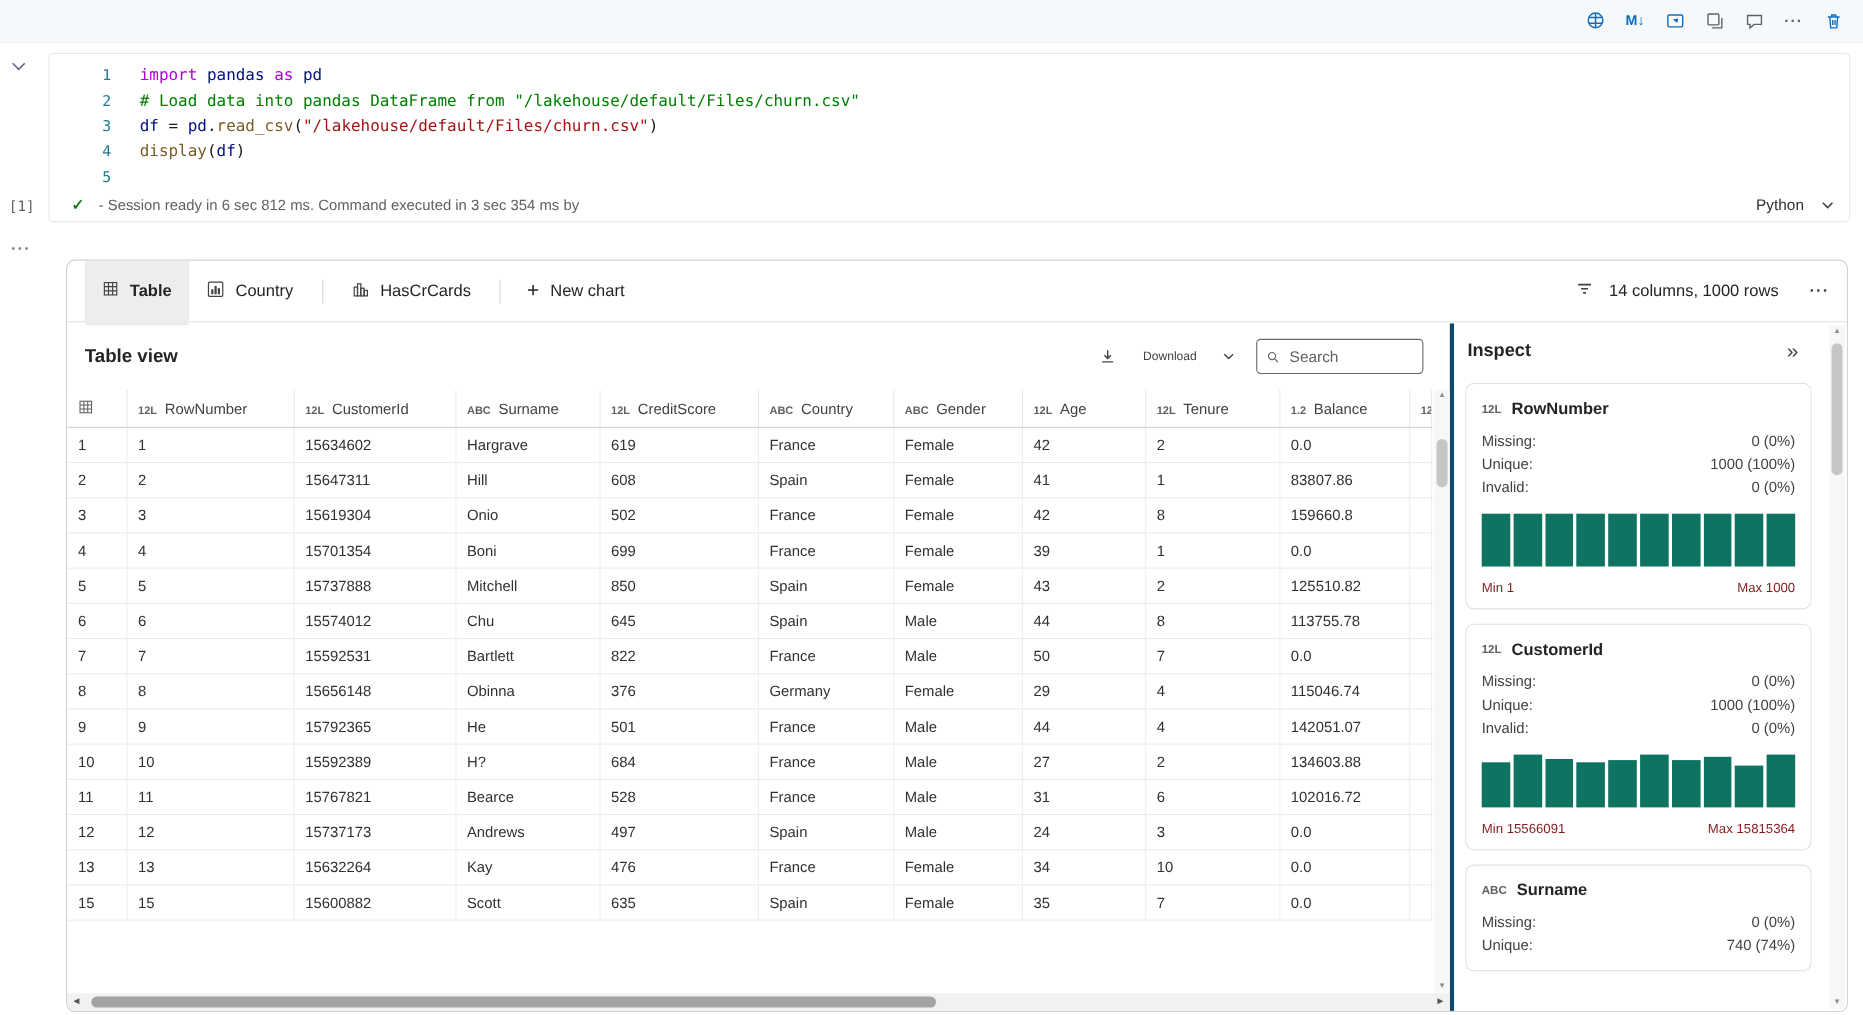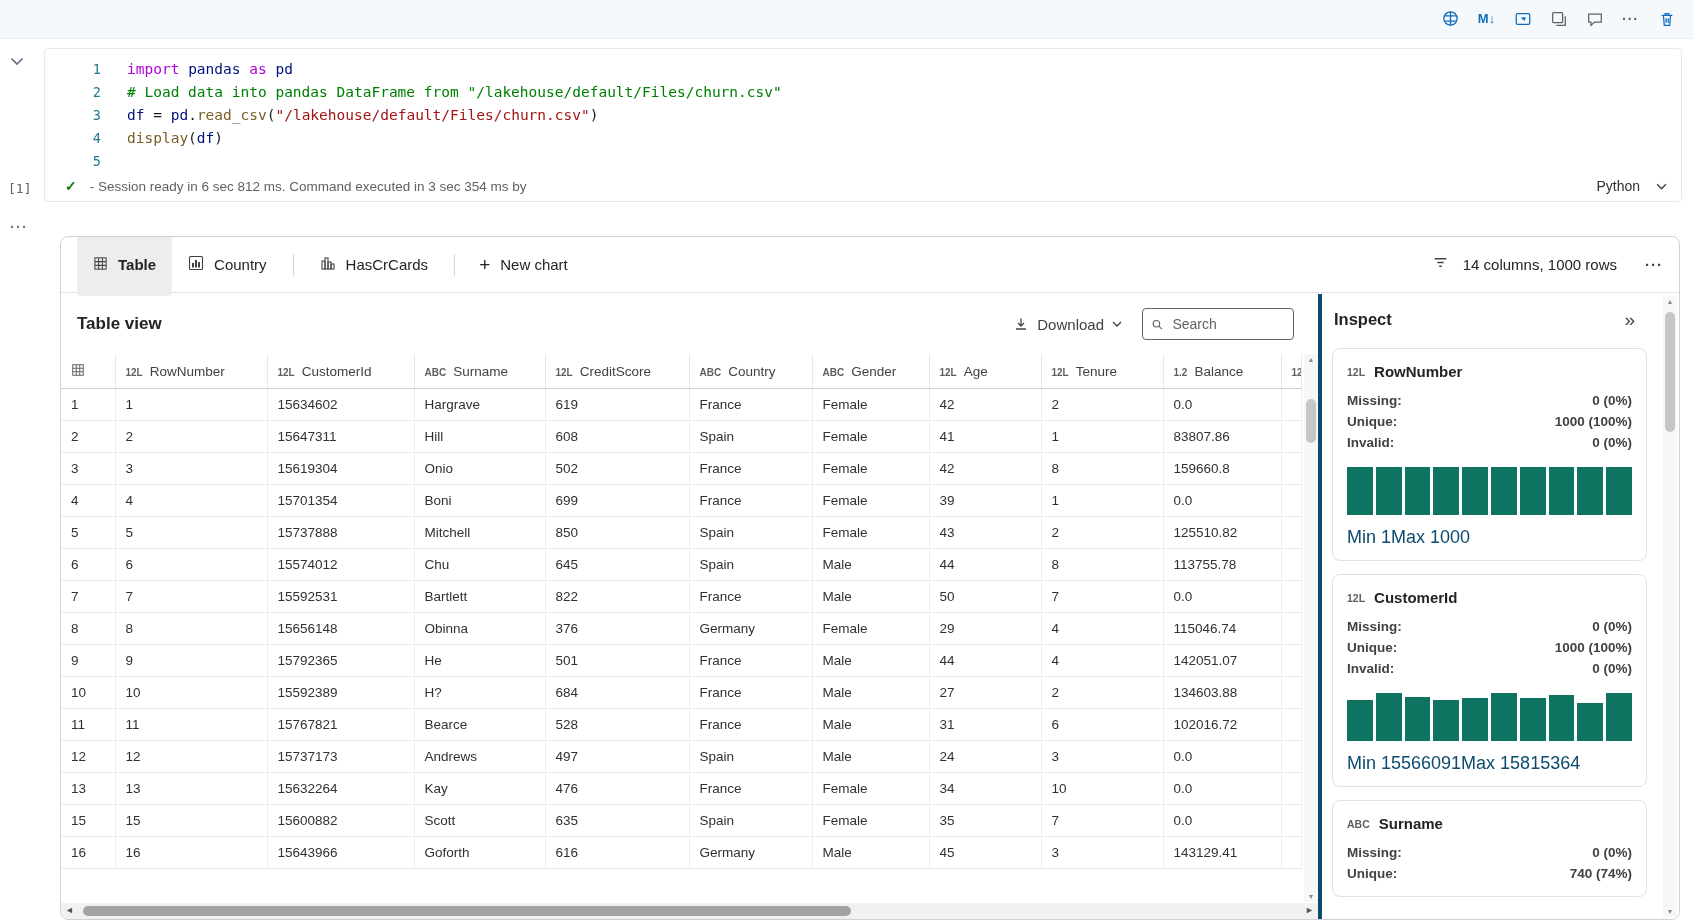--- a/index.html
+++ b/index.html
@@ -37,21 +37,21 @@
   .plus-glyph{font-size:19px;color:#242424;line-height:1;}
   .tabs-right{margin-left:auto;display:flex;align-items:center;gap:14px;}
   .summary{font-size:15px;color:#242424;}
   .results-more{color:#424242;font-weight:700;letter-spacing:1px;margin-left:14px;font-size:15px;}
   .content{position:absolute;top:57px;left:0;right:0;bottom:0;display:flex;}
   
   .table-section{width:1261px;flex:none;border-right:4px solid #0c4a6e;position:relative;box-sizing:border-box;}
   .tv-bar{height:60px;display:flex;align-items:center;padding:0 24px 0 16px;}
   .tv-title{font-size:17px;font-weight:600;color:#242424;}
   .tv-right{margin-left:auto;display:flex;align-items:center;gap:20px;}
-  .download{display:flex;align-items:center;gap:8px;font-size:15px;color:#424242;}
+  .download{display:flex;align-items:center;gap:24px;font-size:11px;color:#424242;}
   .search{width:152px;height:32px;border:1px solid #666;border-radius:4px;display:flex;align-items:center;padding:0 8px;gap:7px;box-sizing:border-box;background:#fff;}
   .search input{border:none;outline:none;width:100%;font-size:14px;color:#323130;font-family:inherit;background:transparent;}
   .search input::placeholder{color:#616161;}
   .grid-wrap{position:absolute;top:60px;left:0;right:0;bottom:0;overflow:hidden;}
   table.grid{border-collapse:collapse;table-layout:fixed;width:1240px;}
   .grid th{height:34px;border-bottom:1px solid #cfcfcf;border-right:1px solid #e9e9e9;font-weight:400;font-size:13.5px;color:#424242;text-align:left;padding:0 10px;white-space:nowrap;overflow:hidden;background:#fff;}
   .grid td{height:31px;border-bottom:1px solid #ebebeb;border-right:1px solid #efefef;font-size:13.5px;color:#323130;padding:0 10px;white-space:nowrap;overflow:hidden;}
   .td-index{color:#424242;padding-left:14px;}
   .th-corner{padding-left:12px;}
   .type-glyph{font-size:10px;font-weight:700;color:#5f5f5f;margin-right:7px;}
@@ -63,24 +63,24 @@
   .harr{position:absolute;top:2px;font-size:9px;color:#555;}
   
   .inspect-section{flex:1;position:relative;background:#fff;}
   .inspect-head{display:flex;align-items:center;padding:16px 44px 0 12px;}
   .inspect-title{font-size:16.5px;font-weight:600;color:#242424;}
   .collapse-panel{margin-left:auto;font-size:19px;color:#424242;line-height:1;}
   .cards{position:absolute;top:54px;left:10px;right:32px;bottom:0;display:flex;flex-direction:column;gap:13px;overflow:hidden;}
   .card{border:1px solid #e1e1e1;border-radius:8px;padding:14px 14px 12px;background:#fff;flex:none;}
   .card-title{display:flex;align-items:center;gap:9px;font-size:15px;font-weight:600;margin-bottom:10px;color:#242424;}
   .card-title .type-glyph{margin-right:0;font-size:10.5px;}
-  .stat-row{display:flex;justify-content:space-between;font-size:13.5px;color:#424242;line-height:21px;font-weight:bold;}
+  .stat-row{display:flex;justify-content:space-between;font-size:13.5px;color:#424242;line-height:21px;}
   .hist{margin-top:14px;height:48px;display:flex;align-items:flex-end;gap:3px;}
   .bar{flex:1;}
-  .minmax{margin-top:12px;display:flex;font-size:18px;color:#0c4a6e;}
+  .minmax{margin-top:12px;display:flex;justify-content:space-between;font-size:12px;color:#7f1d1d;}
   .iscroll{position:absolute;right:2px;top:2px;bottom:2px;width:14px;background:#f7f7f7;}
   .ithumb{position:absolute;left:2px;width:10px;top:16px;height:120px;background:#c6c6c6;border-radius:5px;}
 </style>
 </head>
 <body>
 
 <div class="topstrip"></div>
 <div class="cell-toolbar">
   <div class="tbtn">
     <svg width="19" height="19" viewBox="0 0 20 20" fill="none" stroke="#0f6cbd" stroke-width="1.4">
@@ -444,33 +444,20 @@
                 <td>15600882</td>
                 <td>Scott</td>
                 <td>635</td>
                 <td>Spain</td>
                 <td>Female</td>
                 <td>35</td>
                 <td>7</td>
                 <td>0.0</td>
                 <td></td>
               </tr>
-              <tr>
-                <td class="td-index">16</td>
-                <td>16</td>
-                <td>15643966</td>
-                <td>Goforth</td>
-                <td>616</td>
-                <td>Germany</td>
-                <td>Male</td>
-                <td>45</td>
-                <td>3</td>
-                <td>143129.41</td>
-                <td></td>
-              </tr>
             </tbody>
           </table>
         <div class="vscroll">
           <span class="arr" style="top:2px;">▲</span>
           <div class="vthumb"></div>
           <span class="arr" style="bottom:2px;">▼</span>
         </div>
         <div class="hscroll">
           <span class="harr" style="left:4px;">◄</span>
           <div class="hthumb"></div>

